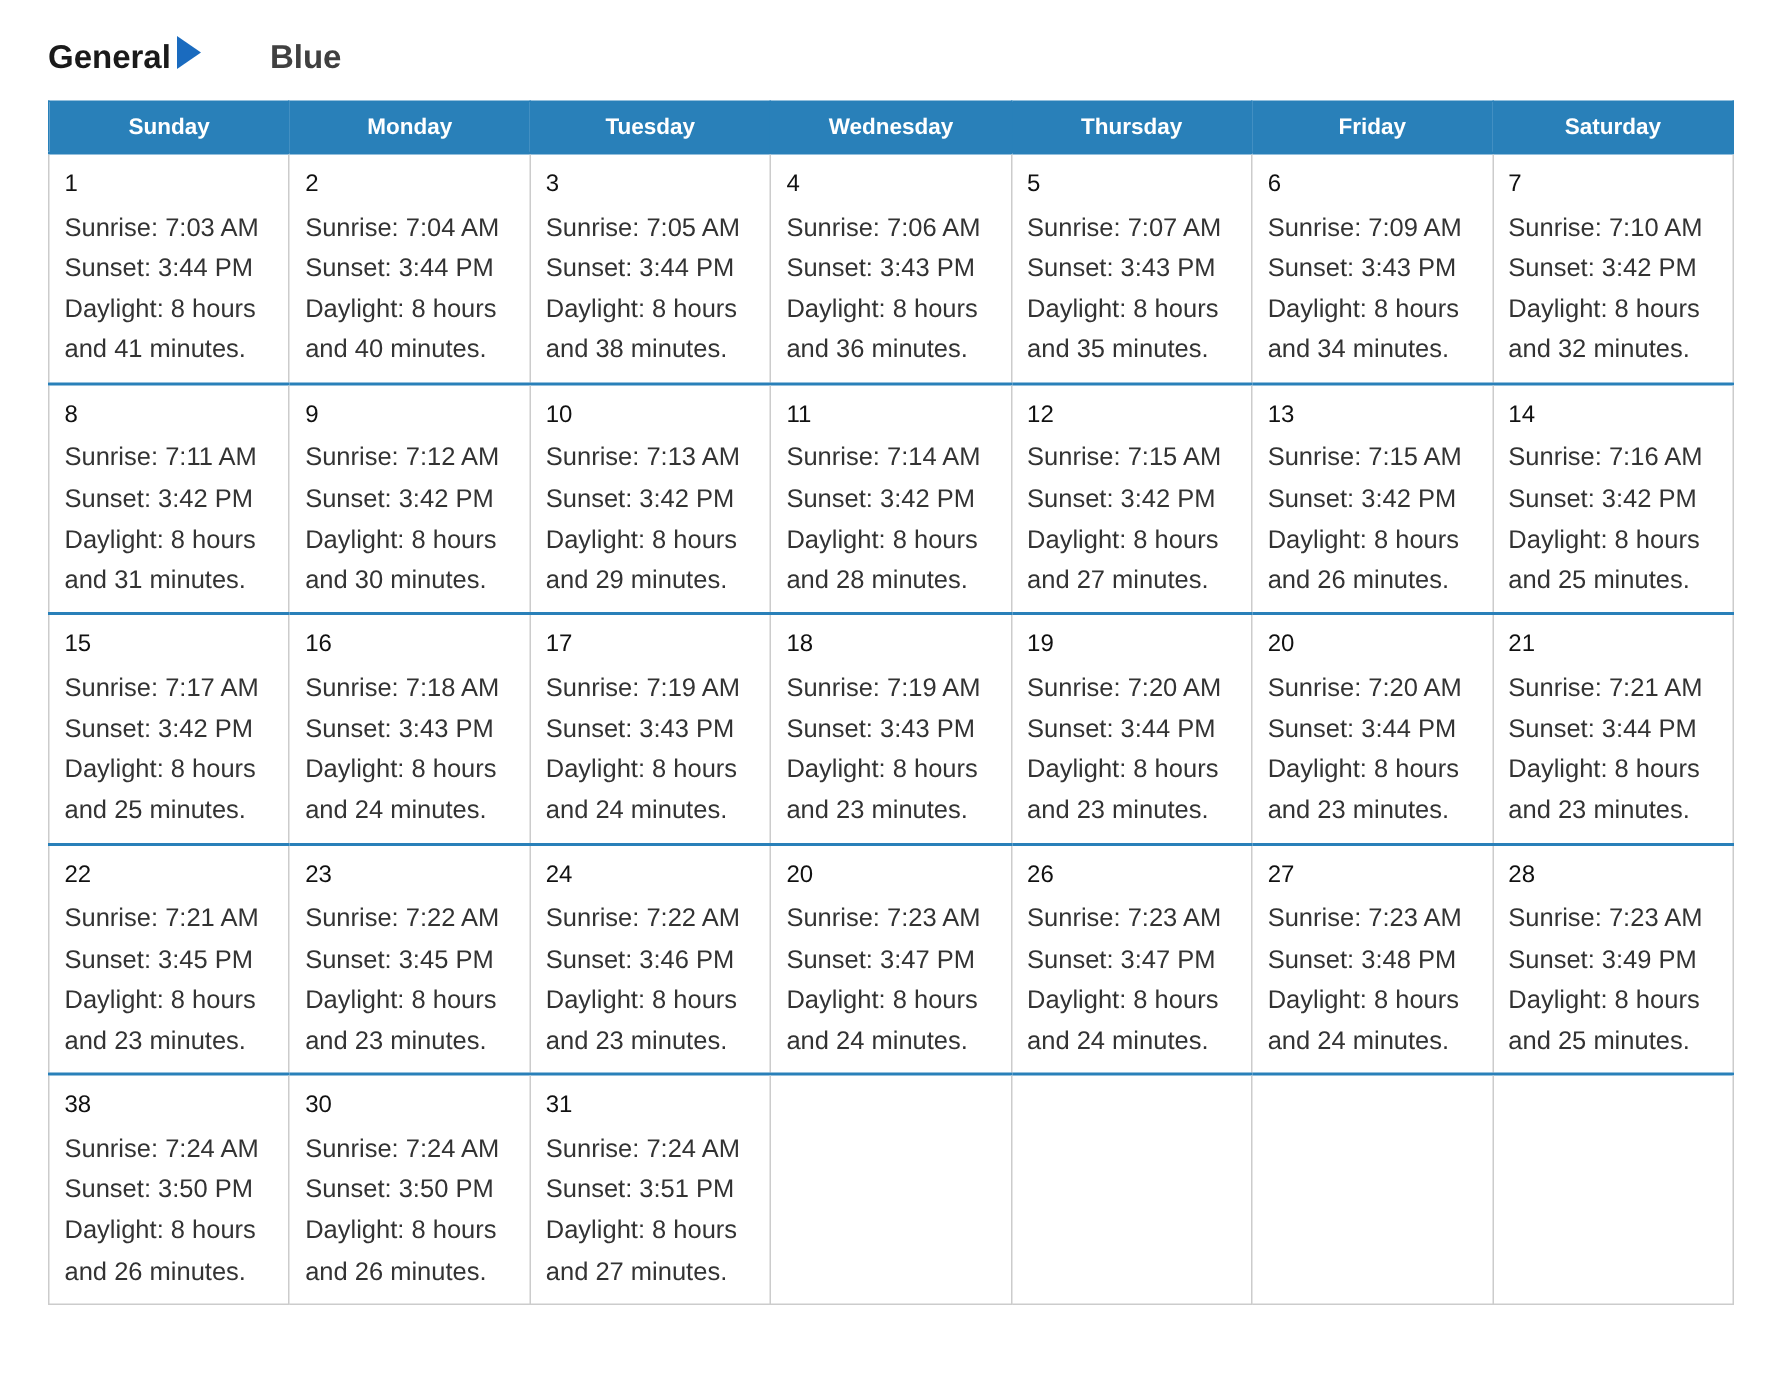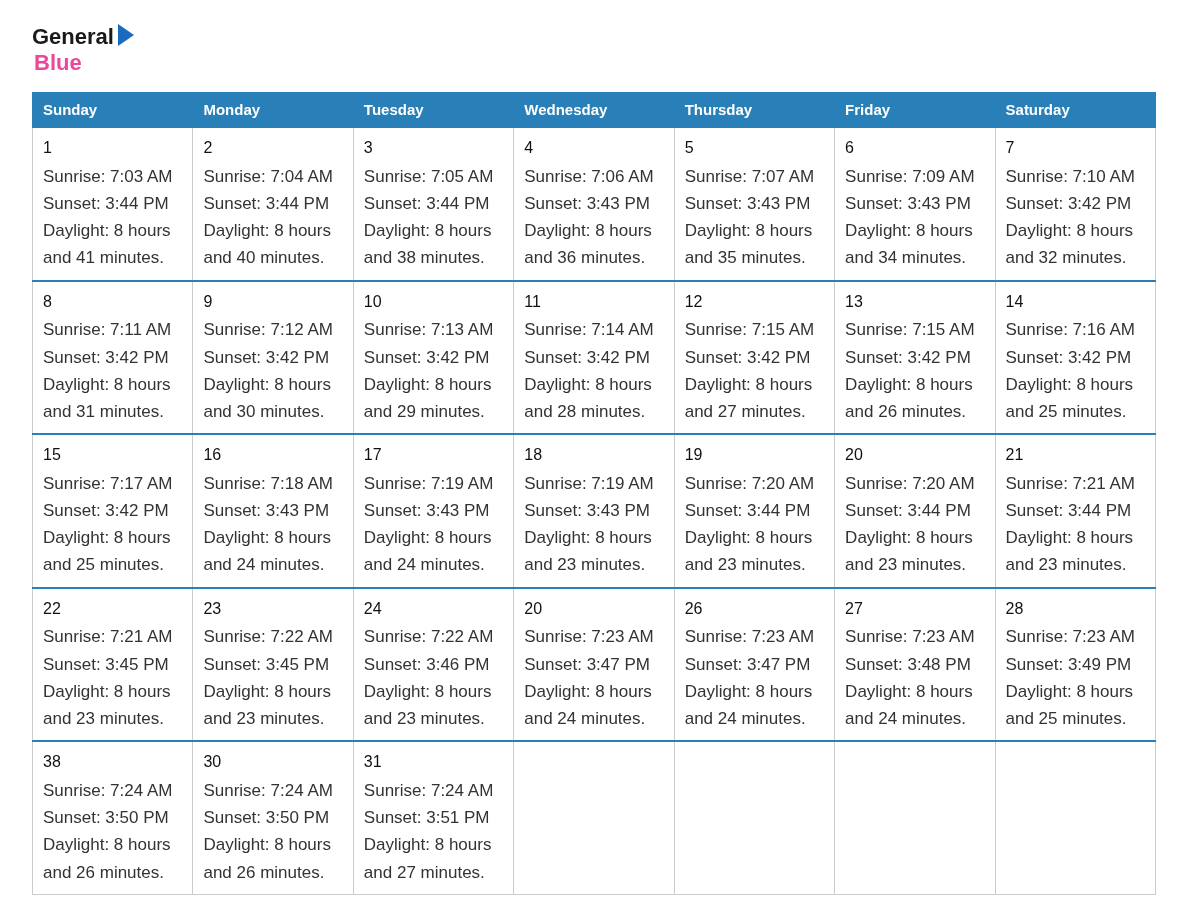--- a/index.html
+++ b/index.html
@@ -34,21 +34,21 @@
       width: 100%;
       border-collapse: collapse;
       margin-top: 4px;
     }
     .calendar-table th {
       background-color: #2980b9;
       color: #fff;
       padding: 8px 10px;
       font-size: 15px;
       font-weight: bold;
-      text-align: left;
+      text-align: center;
       border: 1px solid #2980b9;
     }
     .calendar-table td {
       vertical-align: top;
       padding: 8px 10px;
       font-size: 13px;
       color: #333;
       border: 1px solid #ccc;
       width: calc(100% / 7);
       min-height: 90px;
@@ -70,21 +70,21 @@
     .day-info {
       font-size: 17px;
       color: #333;
       line-height: 1.6;
     }
     .empty-cell {
       background: #fff;
     }
     .logo-wrapper {
       display: flex;
-      flex-direction: column;
+      gap: 44px;
     }
     .logo-top-line {
       display: flex;
       align-items: center;
     }
     .logo-bottom-line {
       display: flex;
       align-items: center;
     }
   </style>
@@ -96,21 +96,21 @@
     <div class="logo-top-line">
       <span style="font-size:22px;font-weight:bold;color:#1a1a1a;">General</span>
 
       <span style="display:inline-block;margin-left:4px;">
         <svg width="16" height="22" viewBox="0 0 16 22">
           <polygon points="0,0 16,11 0,22" fill="#1a6bbf"></polygon>
         </svg>
       </span>
     </div>
     <div class="logo-bottom-line">
-      <span style="font-size:22px;font-weight:bold;color:#ec4899;margin-left:2px;">Blue</span>
+      <span style="font-size:22px;font-weight:bold;color:#404040;margin-left:2px;">Blue</span>
     </div>
   </div>
 
 </div>
 
 <table class="calendar-table">
   <thead>
     <tr>
       <th>Sunday</th>
       <th>Monday</th>

